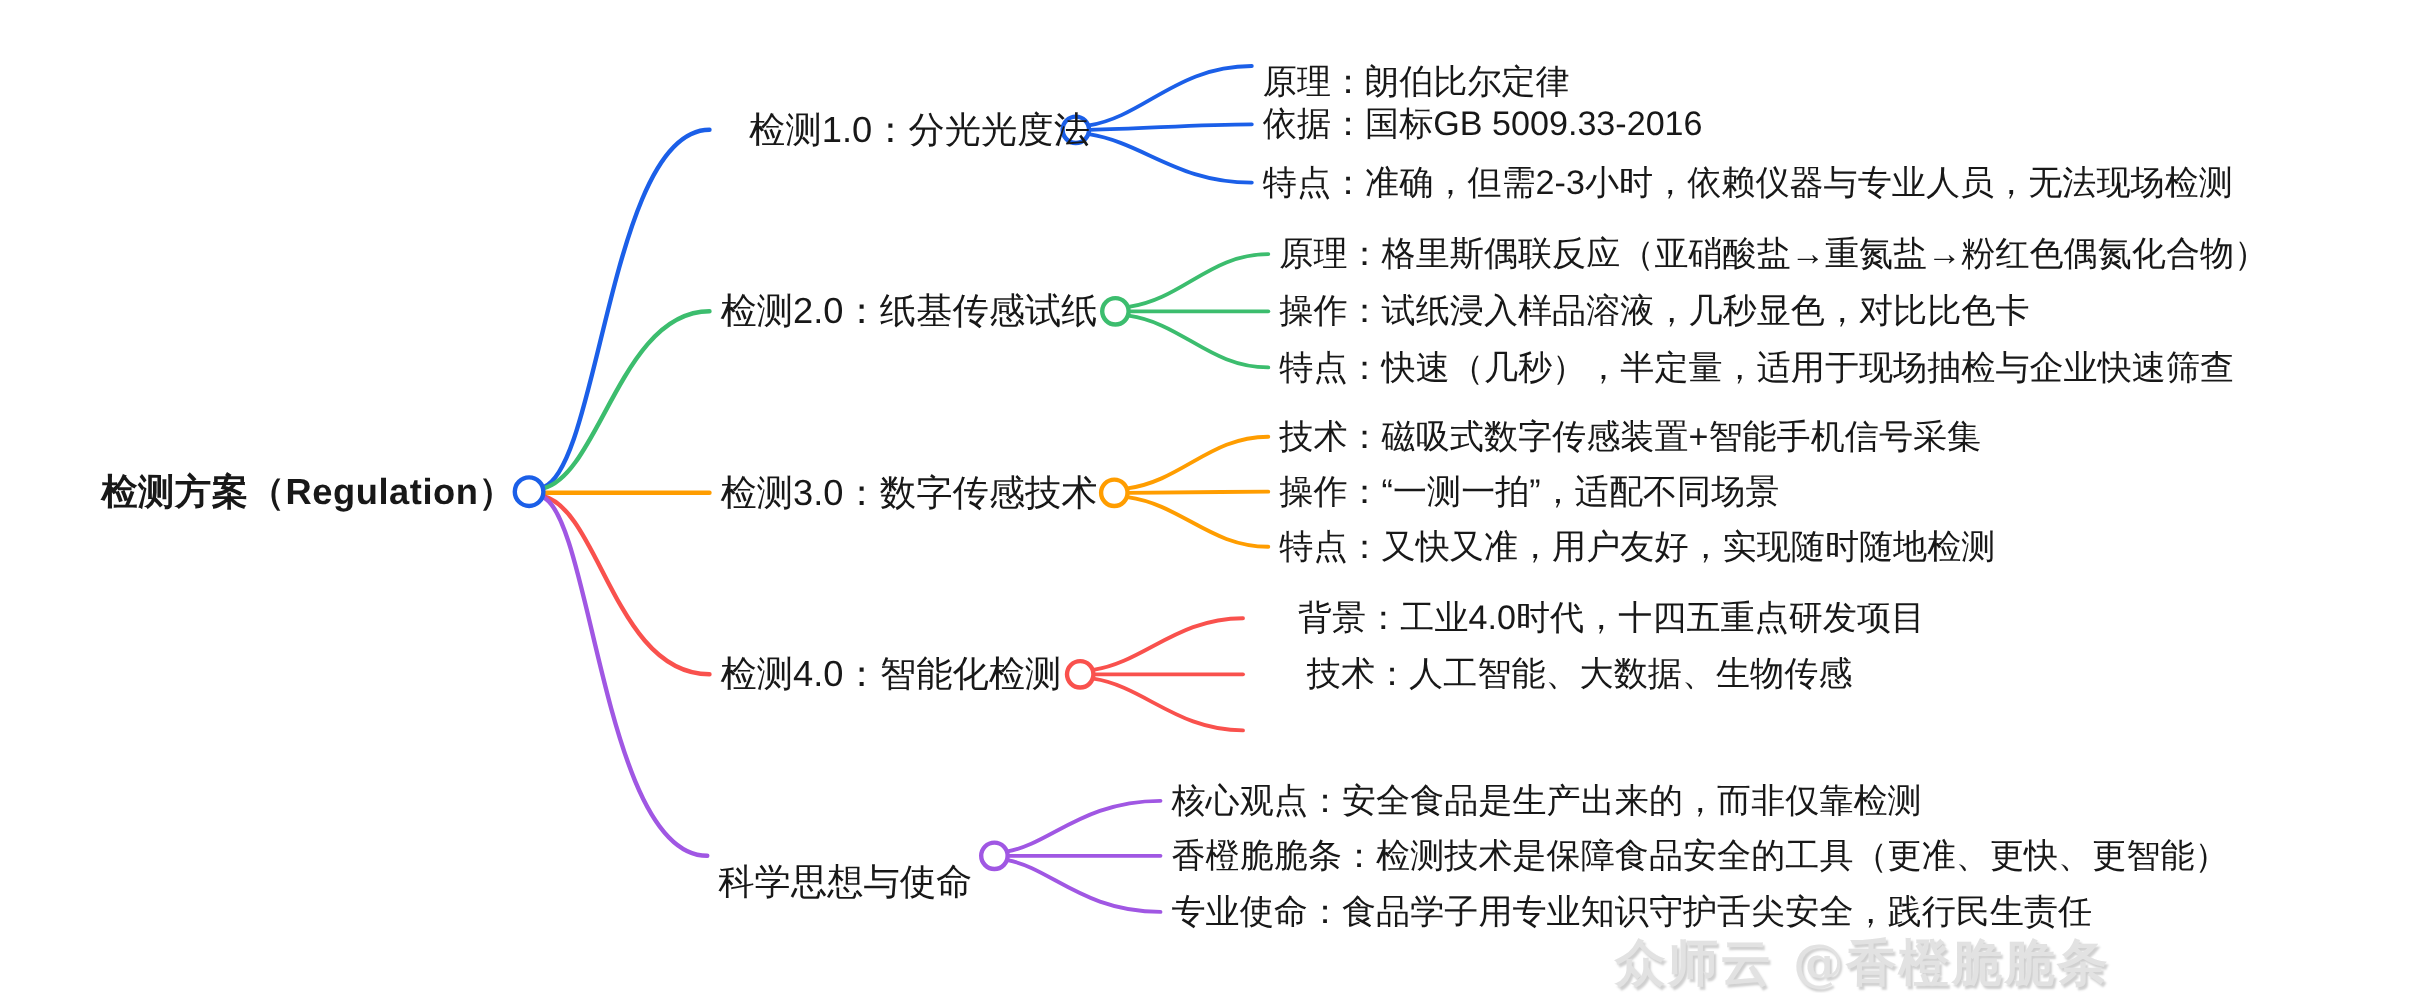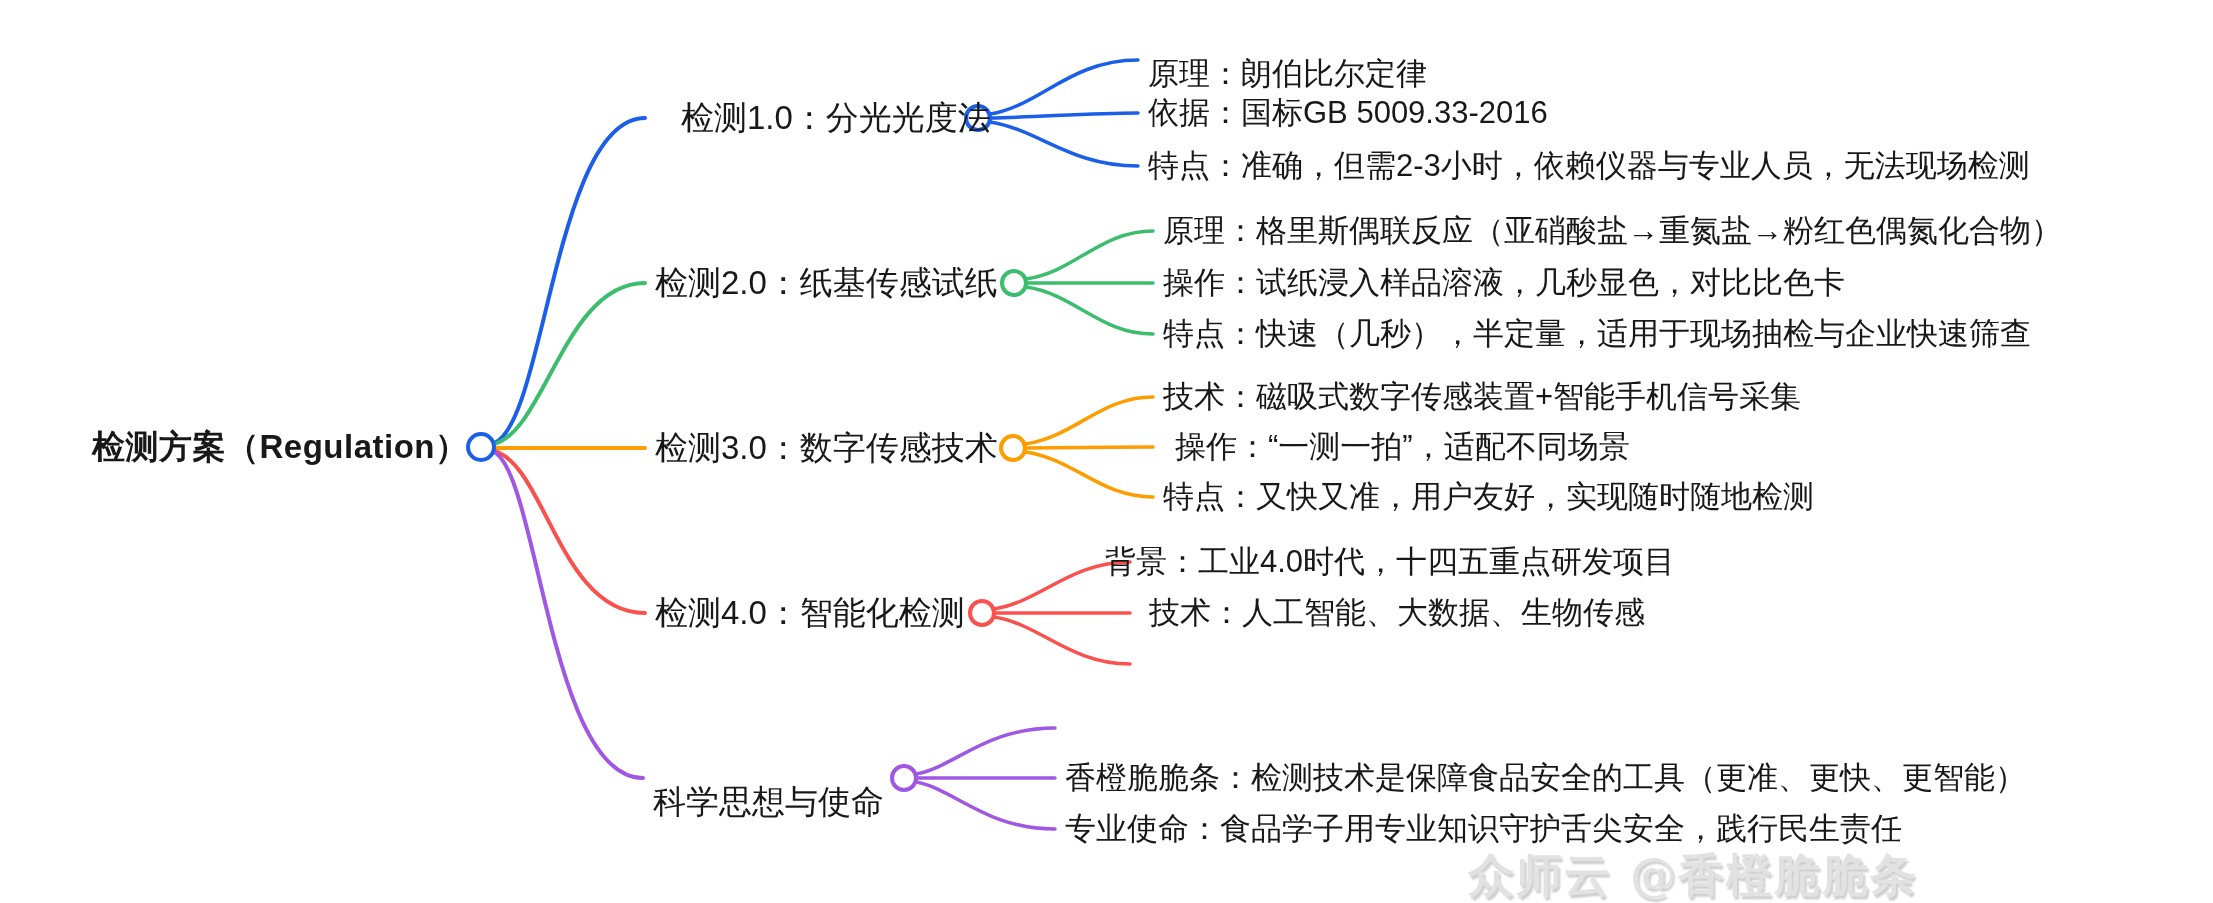--- a/index.html
+++ b/index.html
@@ -85,26 +85,27 @@
   <div class="node leaf" style="left:1148px;top:113px;">依据：国标GB 5009.33-2016</div>
   <div class="node leaf" style="left:1148px;top:166px;">特点：准确，但需2-3小时，依赖仪器与专业人员，无法现场检测</div>
 
   <div class="node branch-label" style="left:655px;top:283px;">检测2.0：纸基传感试纸</div>
   <div class="node leaf" style="left:1163px;top:231px;">原理：格里斯偶联反应（亚硝酸盐→重氮盐→粉红色偶氮化合物）</div>
   <div class="node leaf" style="left:1163px;top:283px;">操作：试纸浸入样品溶液，几秒显色，对比比色卡</div>
   <div class="node leaf" style="left:1163px;top:334px;">特点：快速（几秒），半定量，适用于现场抽检与企业快速筛查</div>
 
   <div class="node branch-label" style="left:655px;top:448px;">检测3.0：数字传感技术</div>
   <div class="node leaf" style="left:1163px;top:397px;">技术：磁吸式数字传感装置+智能手机信号采集</div>
-  <div class="node leaf" style="left:1163px;top:447px;margin-left:12px;">操作：“一测一拍”，适配不同场景</div>
+  <div class="node leaf" style="left:1163px;top:447px;">操作：“一测一拍”，适配不同场景</div>
   <div class="node leaf" style="left:1163px;top:497px;">特点：又快又准，用户友好，实现随时随地检测</div>
 
   <div class="node branch-label" style="left:655px;top:613px;">检测4.0：智能化检测</div>
-  <div class="node leaf" style="left:1105px;top:562px;">背景：工业4.0时代，十四五重点研发项目</div>
-  <div class="node leaf" style="left:1149px;top:613px;text-align:center;">技术：人工智能、大数据、生物传感</div>
+  <div class="node leaf" style="left:1180px;top:562px;">背景：工业4.0时代，十四五重点研发项目</div>
+  <div class="node leaf" style="left:1188px;top:613px;text-align:center;">技术：人工智能、大数据、生物传感</div>
 
   <div class="node branch-label" style="left:653px;top:778px;margin-top:24px;">科学思想与使命</div>
+  <div class="node leaf" style="left:1065px;top:728px;">核心观点：安全食品是生产出来的，而非仅靠检测</div>
   <div class="node leaf" style="left:1065px;top:778px;">香橙脆脆条：检测技术是保障食品安全的工具（更准、更快、更智能）</div>
   <div class="node leaf" style="left:1065px;top:829px;">专业使命：食品学子用专业知识守护舌尖安全，践行民生责任</div>
 
   <div class="watermark" style="left:1468px;top:876px;">众师云 @香橙脆脆条</div>
 
 </div>
 
 </body></html>

